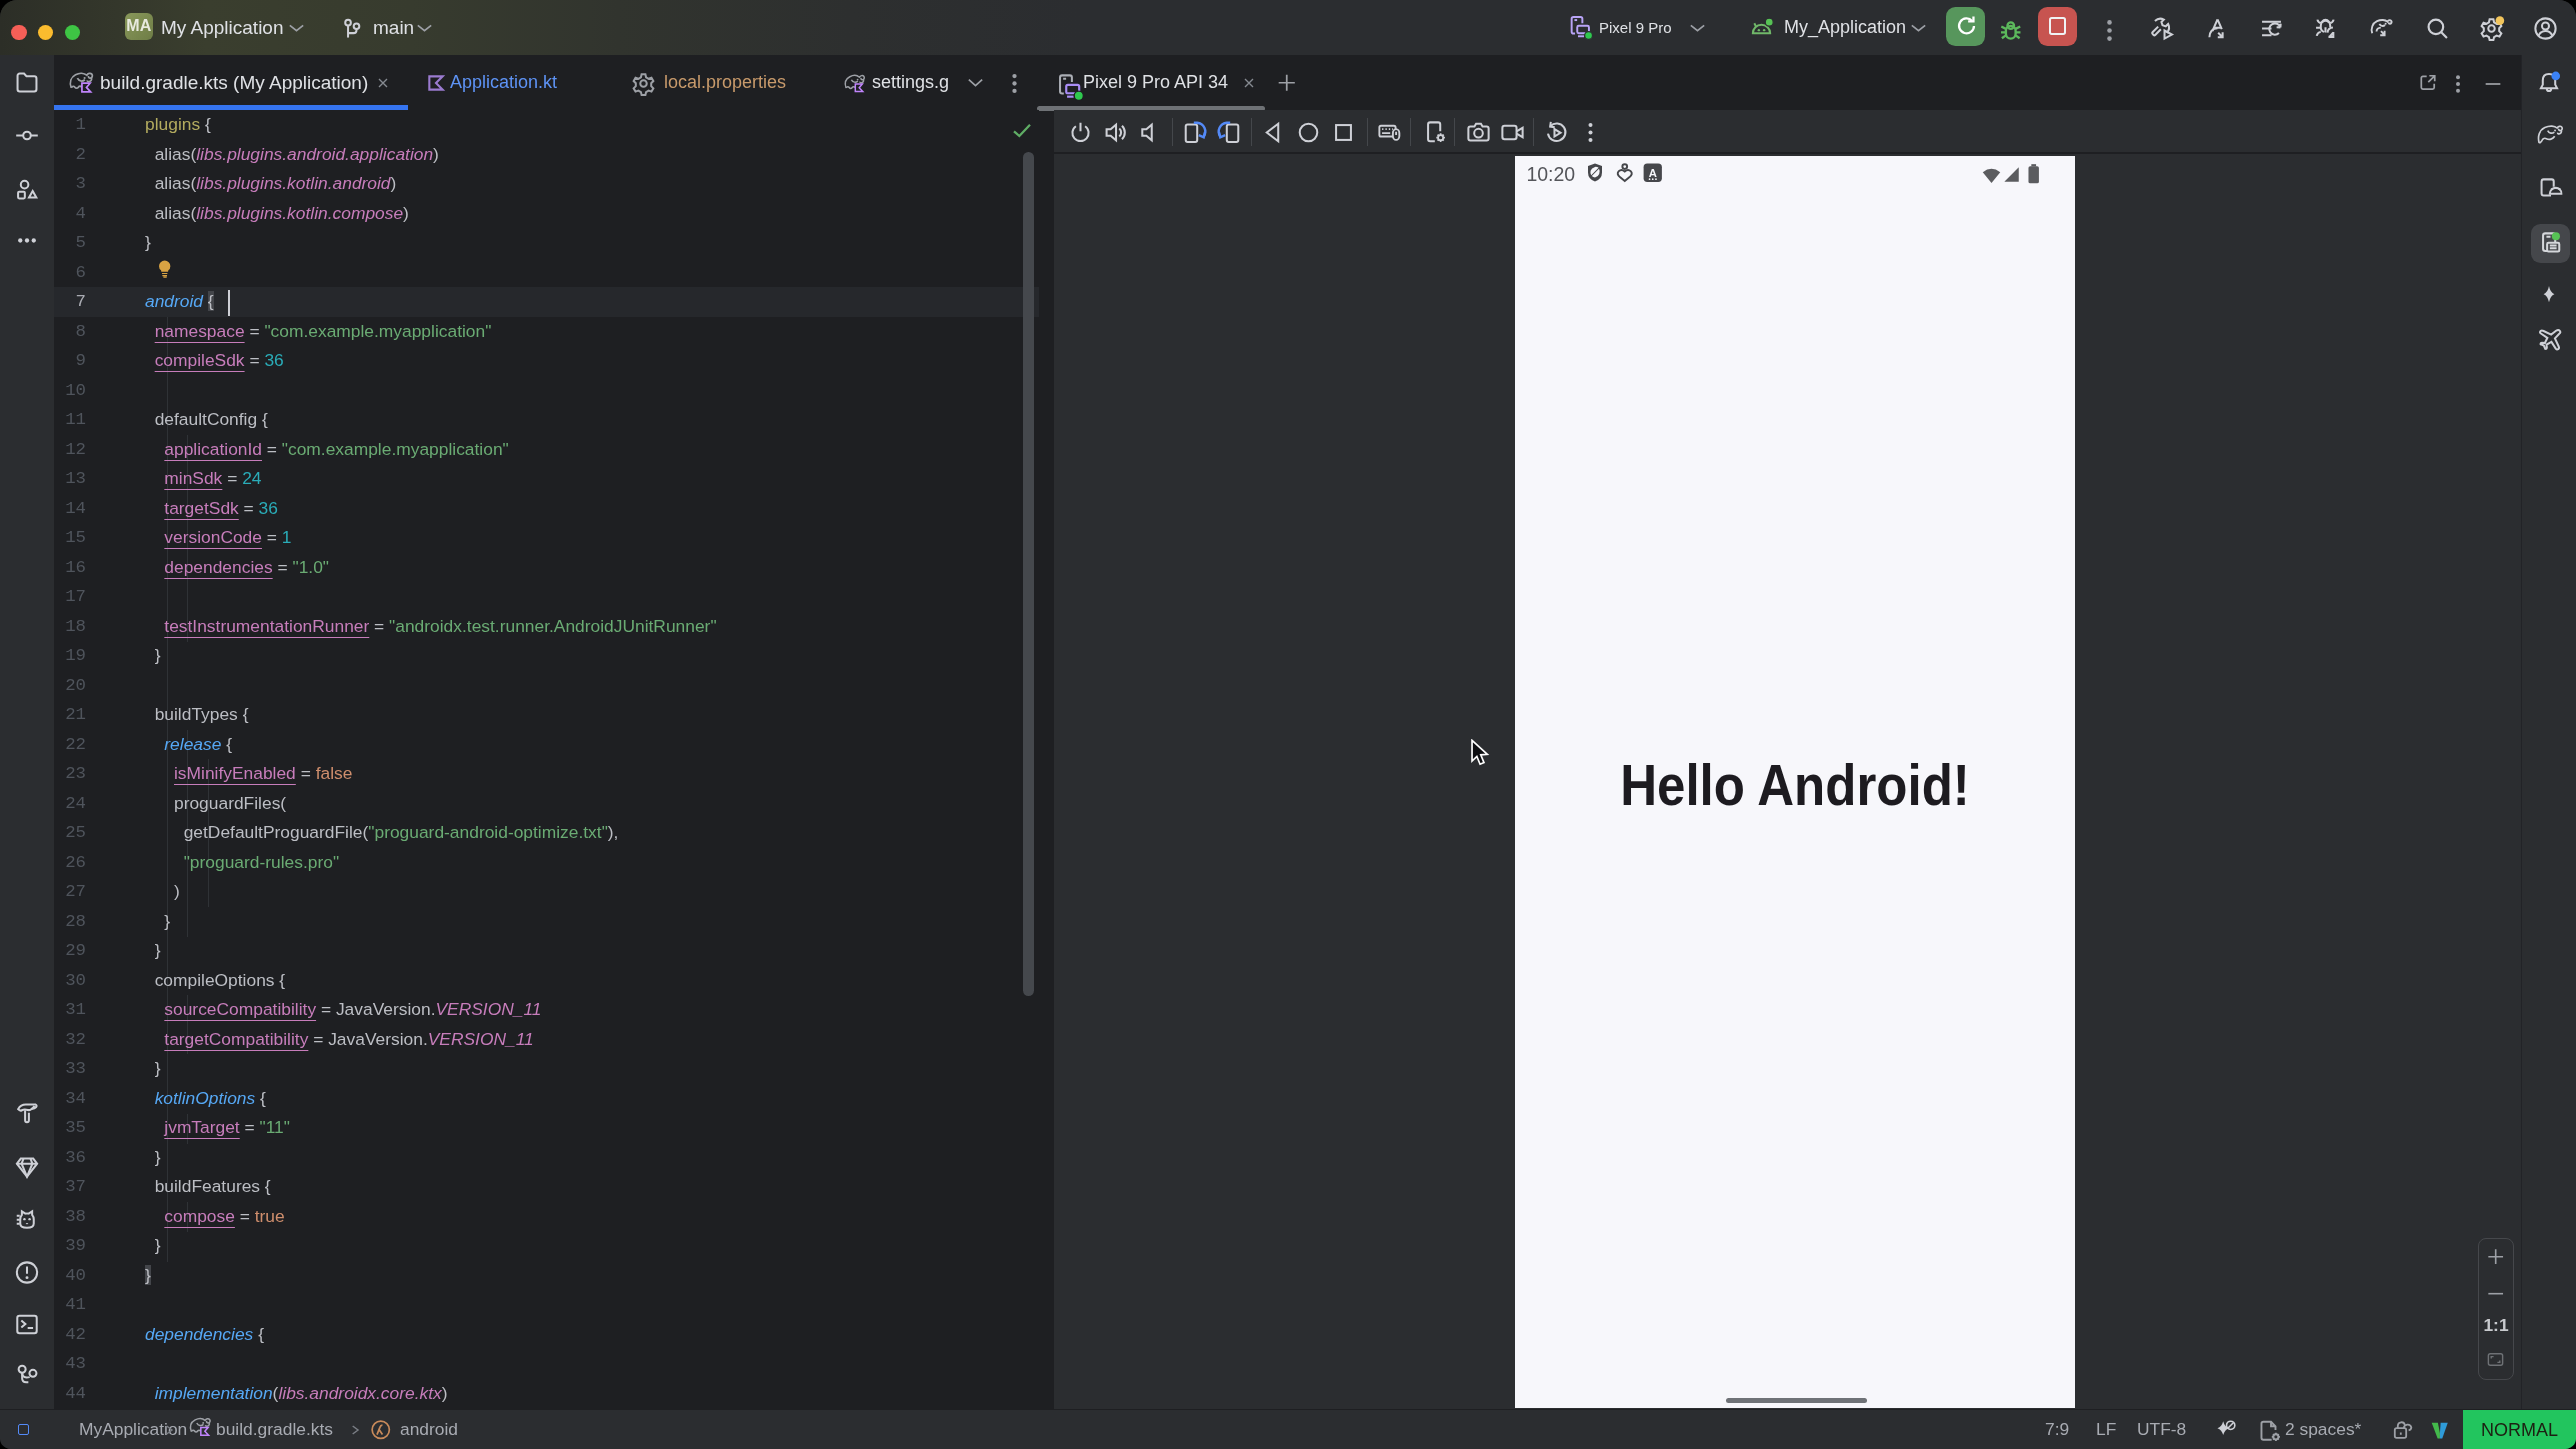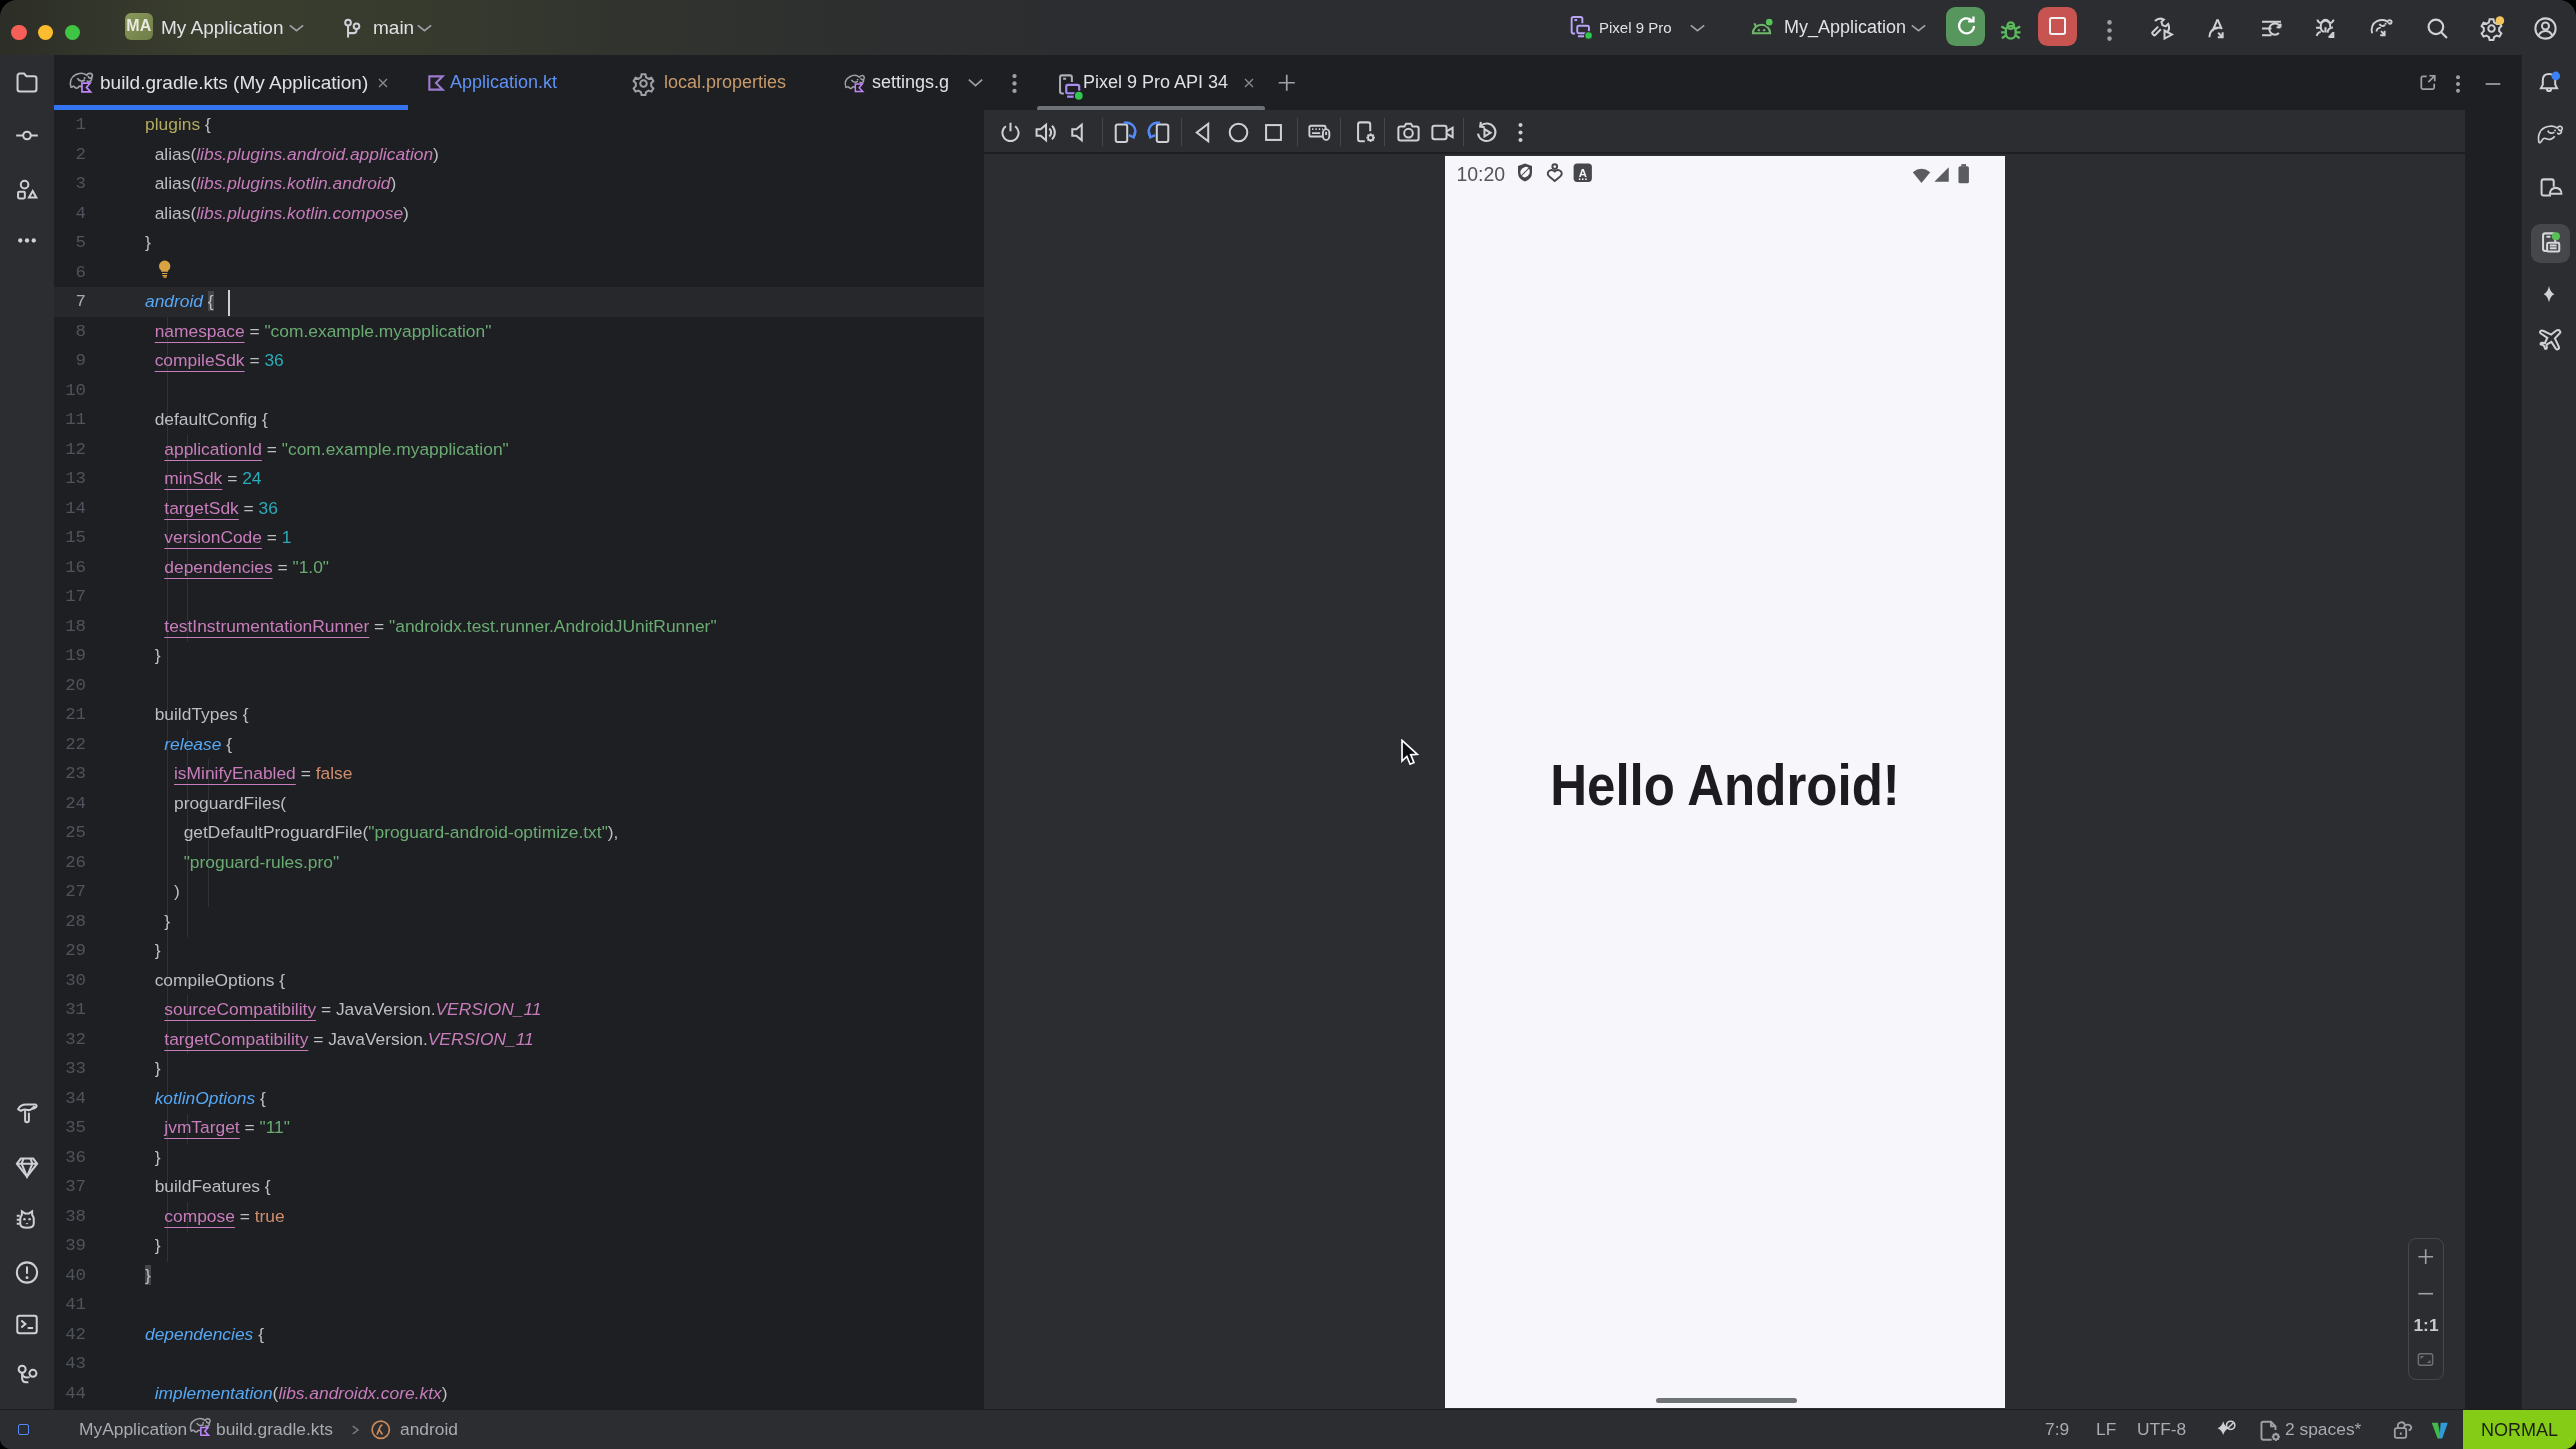--- a/index.html
+++ b/index.html
@@ -36,33 +36,33 @@
 .pku{ color:#c77dbb; text-decoration:underline; text-underline-offset:4.7px; text-decoration-thickness:1.3px; }
 .pki{ color:#c77dbb; font-style:italic; }
 .bl { color:#56a8f5; font-style:italic; }
 .gr { color:#6aab73; }
 .tl { color:#2aacb8; }
 .or { color:#cf8e6d; }
 .brc{ background:#43454a; }
 #scrollthumb { position:absolute; left:969px; top:42px; width:10.7px; height:844px; background:#45484d; border-radius:5.4px; }
 .iguide { position:absolute; width:1.3px; background:#2f3236; }
 
-#devpanel { position:absolute; left:984px; top:110px; width:1481px; height:1299px; background:#2b2d30; }
+#devpanel { position:absolute; left:1054px; top:110px; width:1481px; height:1299px; background:#2b2d30; }
 #devtoolbar { position:absolute; left:0; top:0; width:1481px; height:44px; background:#2b2d30; border-bottom:2px solid #1e1f22; }
 .dvd { position:absolute; top:8px; width:1.3px; height:28px; background:#44474b; }
 #phonescreen { position:absolute; left:461px; top:46px; width:560px; height:1252px; background:#f7f7fb; }
 #hello { position:absolute; left:0; top:595px; width:560px; text-align:center; color:#1d1b20;
   font-size:58px; font-weight:bold; line-height:67px; transform:scaleX(0.88); }
 #navpill { position:absolute; left:211px; top:1242px; width:141px; height:5.4px; border-radius:2.7px; background:#6f7277; }
 #zoomctl { position:absolute; left:1424px; top:1128px; width:36px; height:142px; border:1.3px solid #46484c; border-radius:8px; }
 
 #statusbar { position:absolute; left:0; top:1409px; width:2576px; height:40px; background:#2b2d30; border-top:1.3px solid #1e1f22;
   font-size:17.4px; color:#a8abb2; }
 .sbitem { position:absolute; top:0; height:39px; display:flex; align-items:center; }
-#normalbadge { position:absolute; left:2463px; top:0; width:113px; height:40px; background:#84cc16; color:#1d2012;
+#normalbadge { position:absolute; left:2463px; top:0; width:113px; height:40px; background:#22c55e; color:#1d2012;
   display:flex; align-items:center; justify-content:center; font-size:18px; }
 </style>
 </head>
 <body>
 <div id="win">
   <div id="titlebar">
     <div class="tl-dot" style="left:11.4px; background:#f65f57;"></div>
     <div class="tl-dot" style="left:38px; background:#fbbc2e;"></div>
     <div class="tl-dot" style="left:65px; background:#3ec544;"></div>
     <div id="ma-badge">MA</div>

